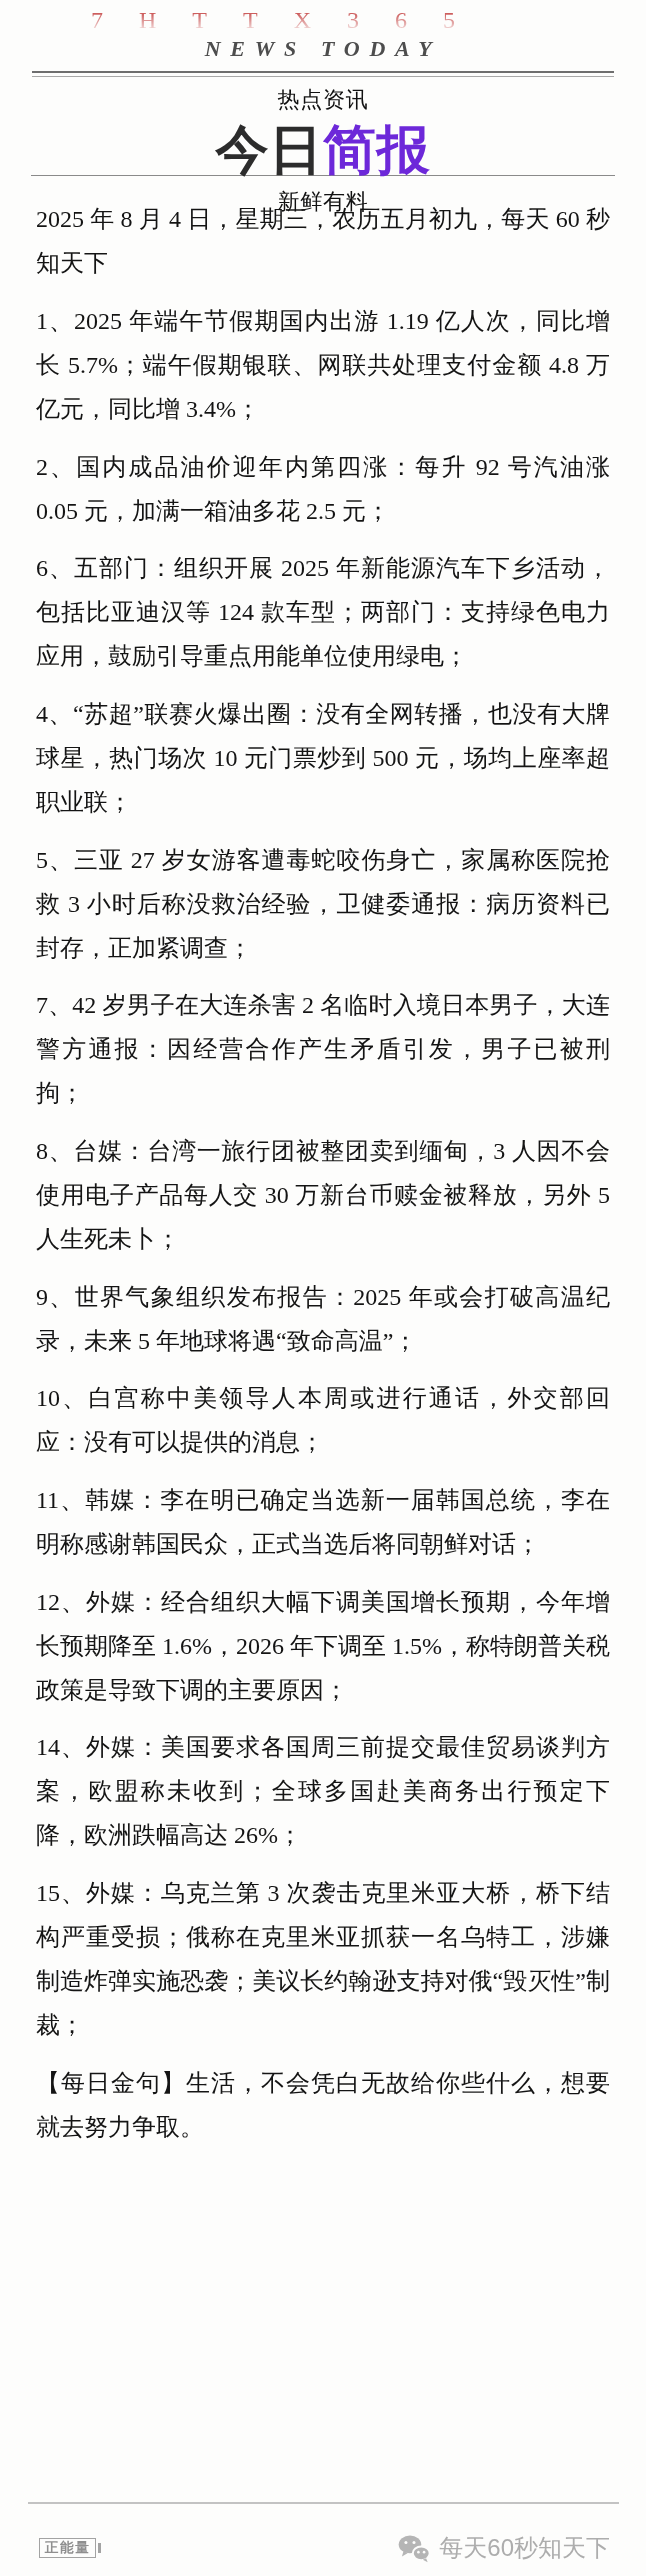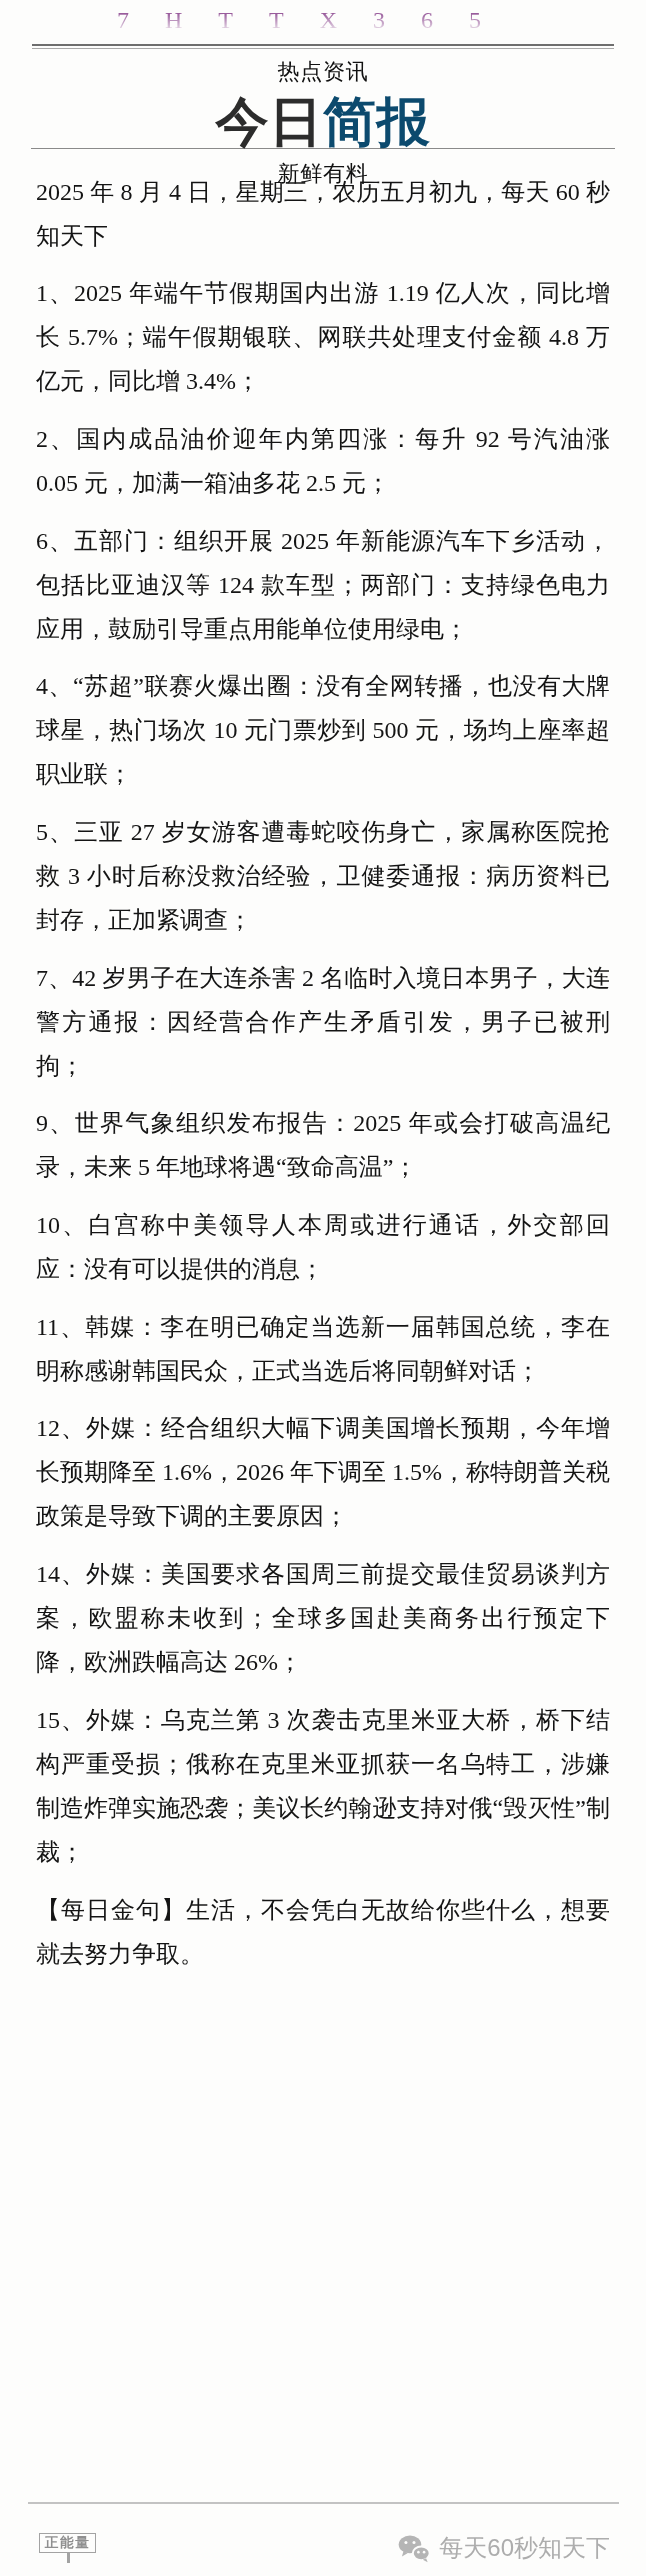--- a/index.html
+++ b/index.html
@@ -7,23 +7,23 @@
     position:relative;
     width:646px; height:2576px;
     margin:0 auto;
     background:#fdfdfc;
     overflow:hidden;
     font-family:"Liberation Serif","DejaVu Serif",serif;
     color:#141414;
   }
   
   .watermark {
-    padding-top:6.5px; padding-left:117px;
+    padding-top:6.5px; padding-left:91px;
     font-size:24px; line-height:27.5px;
-    color:#701a75; letter-spacing:36px; white-space:nowrap;
+    color:#b91c1c; letter-spacing:36px; white-space:nowrap;
     -webkit-mask-image:linear-gradient(to bottom,#000 15%,rgba(0,0,0,0) 100%);
     mask-image:linear-gradient(to bottom,#000 15%,rgba(0,0,0,0) 100%);
   }
   .kicker {
     margin-top:1.6px;
     text-align:center;
     font-style:italic; font-weight:600;
     font-size:22px; letter-spacing:9.7px;
     color:#4d4d4d;
   }
@@ -35,81 +35,83 @@
   }
   .masthead {
     display:flex; justify-content:space-between; align-items:center;
     padding:8px 32px 0;
     height:84px;
     flex-direction:column;
   }
   .side-tag { font-size:22px; color:#111; letter-spacing:0.8px; }
   .brand { font-size:53px; font-weight:900; letter-spacing:0.8px; white-space:nowrap; }
   .brand-black { color:#2c2c2c; }
-  .brand-red   { color:#0c4a6e; }
+  .brand-red   { color:#6d28d9; }
   .thin-rule {
     margin:6.5px 31px 0;
     border-top:1.6px solid #8a8a8a;
   }
   
   .content {
     padding:21px 36px 0;
     font-size:24px; line-height:44px;
     text-align:justify;
   }
   .content p { margin:0 0 13.7px 0; }
   
   .footer-rule {
     position:absolute; left:27.5px; right:27.5px; top:2502px;
     border-top:2.4px solid #c3c3c3;
   }
   .footer-row {
     position:absolute; left:39px; right:36px; top:2528px; height:40px;
     display:flex; justify-content:space-between; align-items:center;
   }
-  .stamp { display:inline-flex; align-items:center;flex-direction:column; }
+  .stamp { display:inline-flex; align-items:center; }
   .stamp-box {
     border:1.6px solid #a3a3a3; color:#8f8f8f;
     font-size:13.7px; font-weight:bold; letter-spacing:1.6px;
     padding:0.8px 4.8px; line-height:16px;
     font-family:"Liberation Sans","DejaVu Sans",sans-serif;
   }
   .stamp-nub { width:3.2px; height:9.7px; background:#a3a3a3; margin-left:1.6px; }
   .channel {
     display:flex; align-items:center; gap:8px;
     font-size:24px; color:#adadad;
     font-family:"Liberation Sans","DejaVu Sans",sans-serif;
   }
 </style>
 </head>
 <body>
 
 <div class="page">
 
   <div class="watermark">7HTTX365</div>
 
+  <div class="kicker">NEWS TODAY</div>
 
   <div class="double-rule"></div>
 
   <div class="masthead">
     <span class="side-tag">热点资讯</span>
     <span class="brand"><span class="brand-black">今日</span><span class="brand-red">简报</span></span>
     <span class="side-tag">新鲜有料</span>
   </div>
 
   <div class="thin-rule"></div>
 
   <div class="content">
     <p>2025 年 8 月 4 日，星期三，农历五月初九，每天 60 秒知天下</p>
     <p>1、2025 年端午节假期国内出游 1.19 亿人次，同比增长 5.7%；端午假期银联、网联共处理支付金额 4.8 万亿元，同比增 3.4%；</p>
     <p>2、国内成品油价迎年内第四涨：每升 92 号汽油涨 0.05 元，加满一箱油多花 2.5 元；</p>
     <p>6、五部门：组织开展 2025 年新能源汽车下乡活动，包括比亚迪汉等 124 款车型；两部门：支持绿色电力应用，鼓励引导重点用能单位使用绿电；</p>
     <p>4、“苏超”联赛火爆出圈：没有全网转播，也没有大牌球星，热门场次 10 元门票炒到 500 元，场均上座率超职业联；</p>
     <p>5、三亚 27 岁女游客遭毒蛇咬伤身亡，家属称医院抢救 3 小时后称没救治经验，卫健委通报：病历资料已封存，正加紧调查；</p>
     <p>7、42 岁男子在大连杀害 2 名临时入境日本男子，大连警方通报：因经营合作产生矛盾引发，男子已被刑拘；</p>
+    <p>8、台媒：台湾一旅行团被整团卖到缅甸，3 人因不会使用电子产品每人交 30 万新台币赎金被释放，另外 5 人生死未卜；</p>
     <p>9、世界气象组织发布报告：2025 年或会打破高温纪录，未来 5 年地球将遇“致命高温”；</p>
     <p>10、白宫称中美领导人本周或进行通话，外交部回应：没有可以提供的消息；</p>
     <p>11、韩媒：李在明已确定当选新一届韩国总统，李在明称感谢韩国民众，正式当选后将同朝鲜对话；</p>
     <p>12、外媒：经合组织大幅下调美国增长预期，今年增长预期降至 1.6%，2026 年下调至 1.5%，称特朗普关税政策是导致下调的主要原因；</p>
     <p>14、外媒：美国要求各国周三前提交最佳贸易谈判方案，欧盟称未收到；全球多国赴美商务出行预定下降，欧洲跌幅高达 26%；</p>
     <p>15、外媒：乌克兰第 3 次袭击克里米亚大桥，桥下结构严重受损；俄称在克里米亚抓获一名乌特工，涉嫌制造炸弹实施恐袭；美议长约翰逊支持对俄“毁灭性”制裁；</p>
     <p>【每日金句】生活，不会凭白无故给你些什么，想要就去努力争取。</p>
   </div>
 
   <div class="footer-rule"></div>

